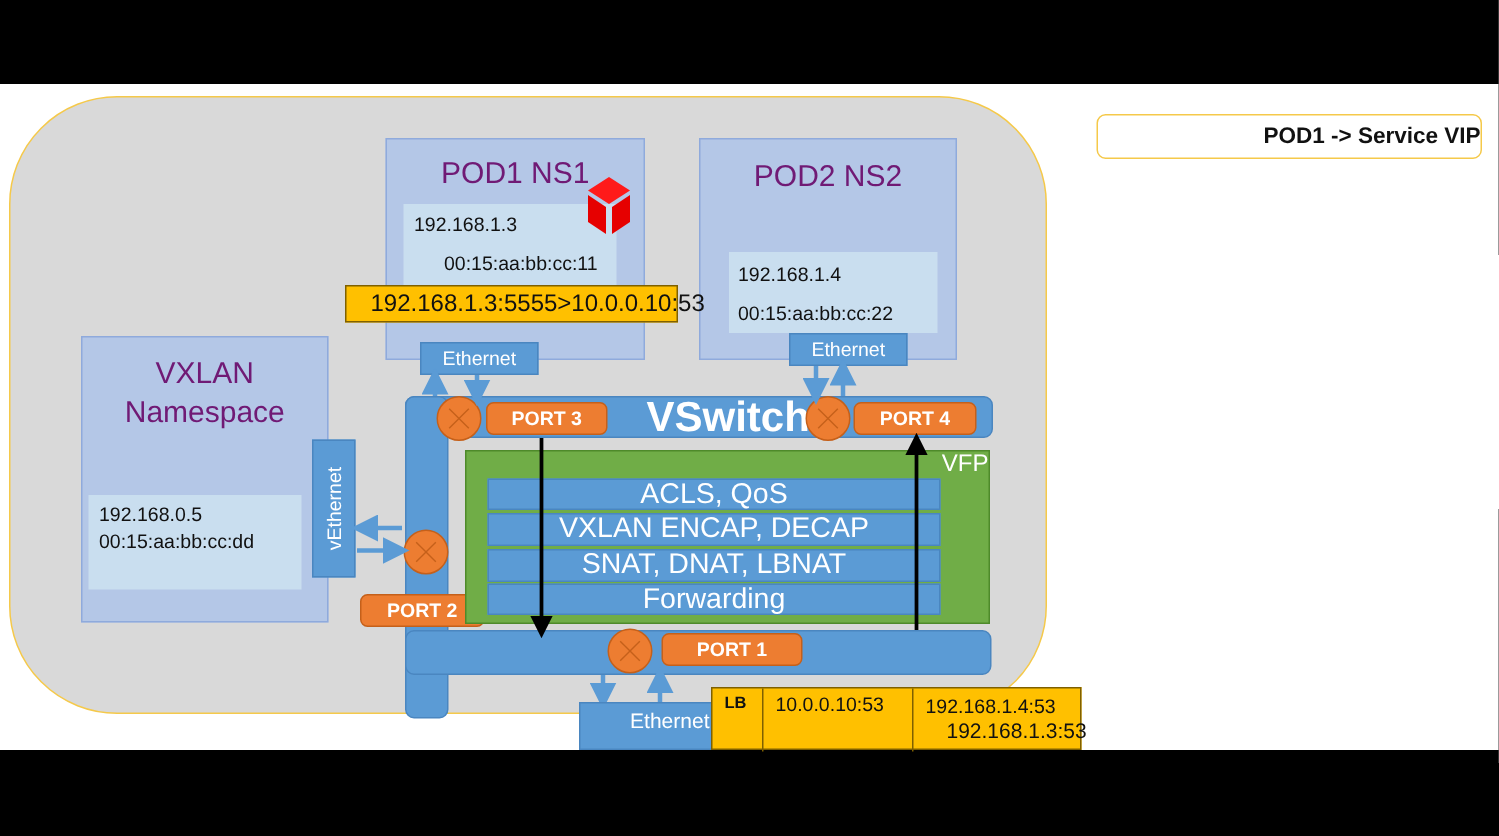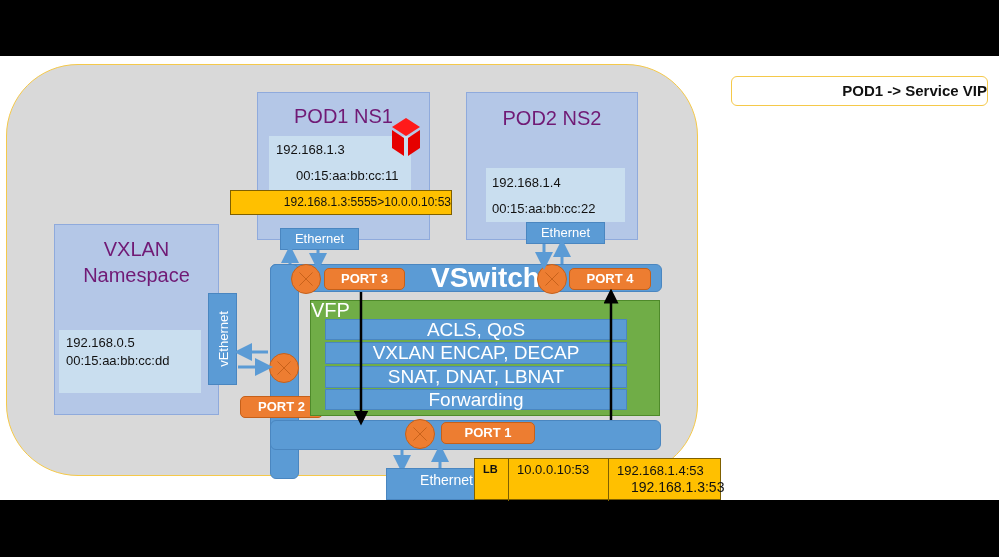--- a/index.html
+++ b/index.html
@@ -47,21 +47,21 @@
   </div>
 
   <div class="abs ns" style="left:466px;top:36px;width:172px;height:148px;">
     <div class="ns-title abs" style="top:14px;">POD2 NS2</div>
     <div class="abs info" style="left:19px;top:49px;width:139px;height:54px;margin-top:26px;">
       <div class="abs" style="left:6px;top:7px;">192.168.1.4</div>
       <div class="abs" style="left:6px;top:33px;">00:15:aa:bb:cc:22</div>
     </div>
   </div>
 
-  <div class="abs yellow" style="left:230px;top:134px;width:222px;height:25px;font-size:12px;text-align:right;line-height:23px;padding-left:16px;">192.168.1.3:5555&gt;10.0.0.10:53</div>
+  <div class="abs yellow" style="left:230px;top:134px;width:222px;height:25px;font-size:16px;text-align:center;line-height:23px;padding-left:16px;">192.168.1.3:5555&gt;10.0.0.10:53</div>
 
   <div class="abs eth" style="left:280px;top:172px;width:79px;height:22px;line-height:20px;">Ethernet</div>
 
   <div class="abs eth" style="left:526px;top:166px;width:79px;height:22px;line-height:20px;">Ethernet</div>
 
   <div class="abs ns" style="left:54px;top:168px;width:165px;height:191px;">
     <div class="ns-title abs" style="top:12px;line-height:25px;">VXLAN</div>
     <div class="ns-title abs" style="top:38px;line-height:25px;">Namespace</div>
     <div class="abs info" style="left:4px;top:105px;width:142px;height:63px;">
       <div class="abs" style="left:7px;top:5px;">192.168.0.5</div>
@@ -107,21 +107,21 @@
 
   <div class="abs xcirc" style="left:405px;top:363px;width:30px;height:30px;">
       <svg viewBox="0 0 30 30">
         <line x1="8" y1="8" x2="22" y2="22" stroke="#c5601a"></line>
         <line x1="22" y1="8" x2="8" y2="22" stroke="#c5601a"></line>
       </svg>
     </div>
   <div class="abs port" style="left:441px;top:366px;width:94px;height:22px;line-height:20px;">PORT 1</div>
 
   <div class="abs vfp" style="left:310px;top:244px;width:350px;height:116px;">
-    <div class="abs" style="left:0;top:0;width:100%;text-align:left;color:#fff;font-size:20px;line-height:18px;">VFP</div>
+    <div class="abs" style="left:0;top:0;width:100%;text-align:right;color:#fff;font-size:16px;line-height:18px;">VFP</div>
   </div>
   <div class="abs layer" style="left:325px;top:263px;width:302px;height:21px;">ACLS, QoS</div>
   <div class="abs layer" style="left:325px;top:286px;width:302px;height:22px;">VXLAN ENCAP, DECAP</div>
   <div class="abs layer" style="left:325px;top:310px;width:302px;height:22px;">SNAT, DNAT, LBNAT</div>
   <div class="abs layer" style="left:325px;top:333px;width:302px;height:21px;">Forwarding</div>
 
   <svg class="abs" style="left:0;top:0;" width="999" height="444">
     <defs>
       <marker id="ah" markerWidth="6" markerHeight="6" refX="3" refY="3" orient="auto">
           <path d="M0,0 L6,3 L0,6 z" fill="#000"></path>

